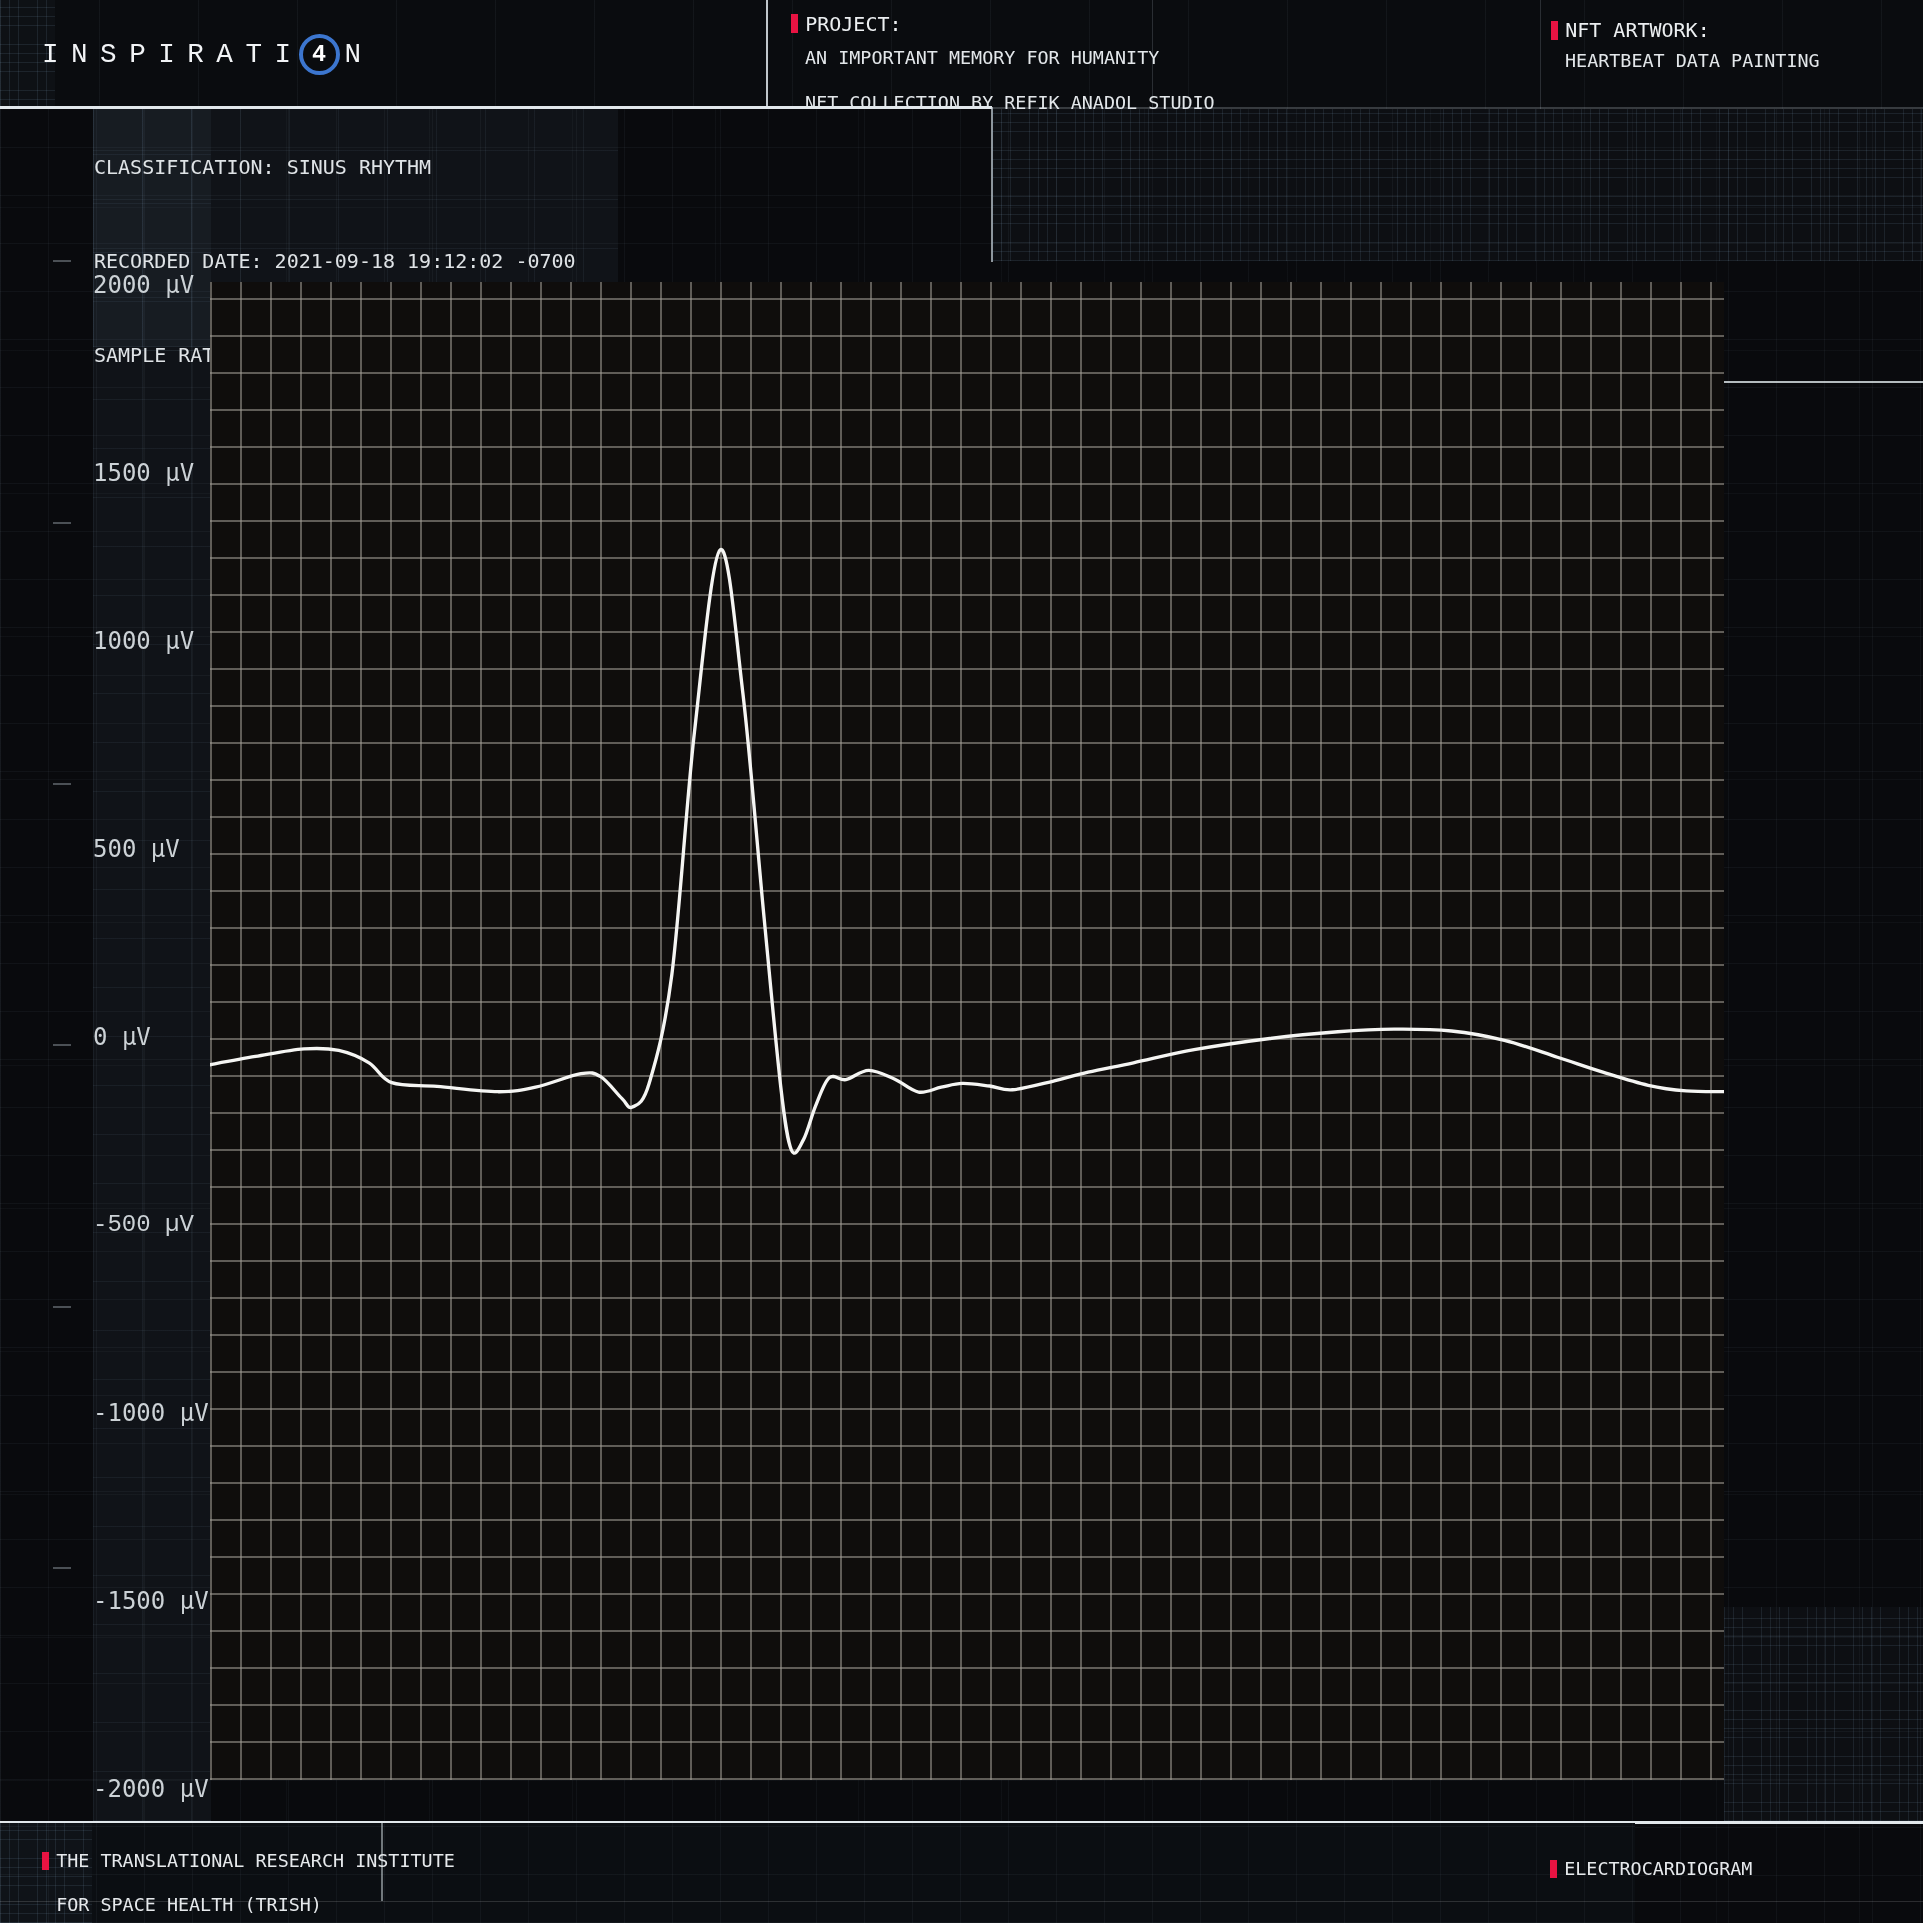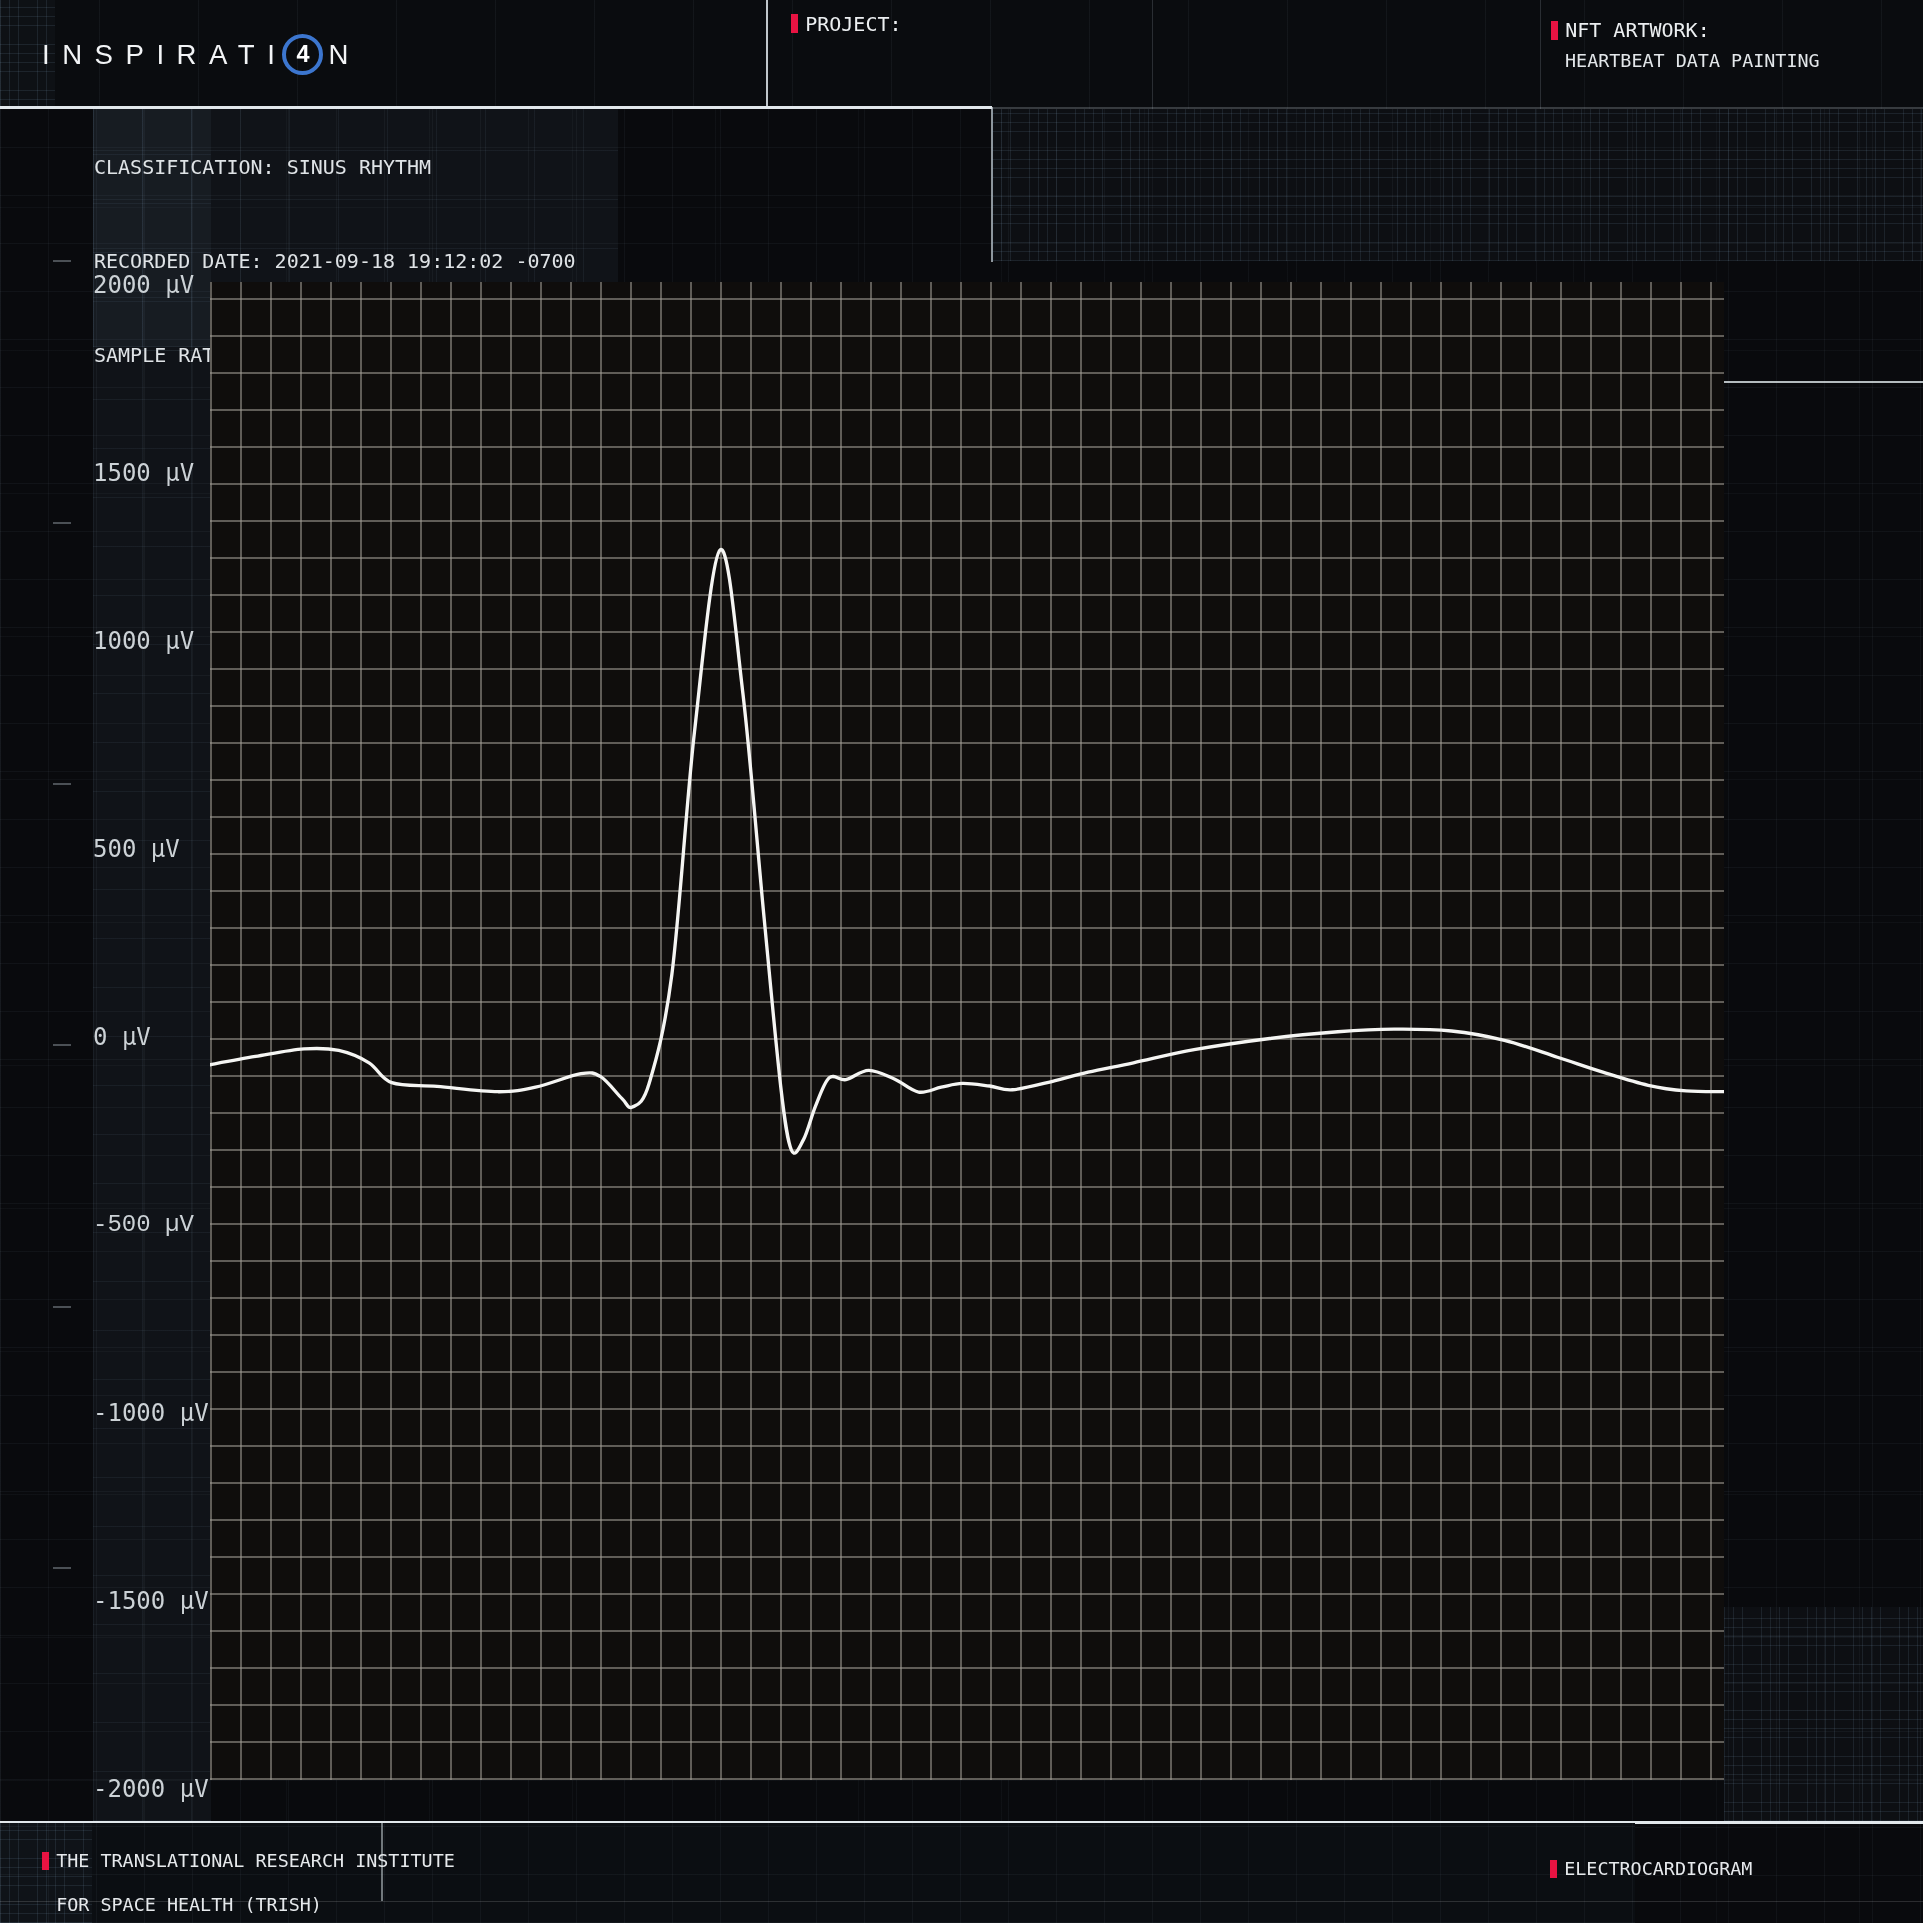--- a/index.html
+++ b/index.html
@@ -20,21 +20,21 @@
       repeating-linear-gradient(90deg, rgba(130,165,195,0.13) 0 0.8px, transparent 0.8px 9.2px),
       repeating-linear-gradient(0deg,  rgba(130,165,195,0.13) 0 0.8px, transparent 0.8px 9.2px);}
   .panel{background-color:rgba(165,200,230,0.05);
     background-image:
       repeating-linear-gradient(90deg, rgba(150,185,215,0.07) 0 0.8px, transparent 0.8px 49px),
       repeating-linear-gradient(0deg,  rgba(150,185,215,0.07) 0 0.8px, transparent 0.8px 49px);}
   
   .header{left:0;top:0;width:1924px;height:109px;background:#0a0c0f;
     background-image:repeating-linear-gradient(90deg, rgba(180,205,225,0.055) 0 0.8px, transparent 0.8px 99px);}
   .logo{left:42px;top:0;height:109px;display:flex;align-items:center;
-    font-family:Liberation Sans, sans-serif;font-size:27.6px;font-weight:500;
+    font-family:Liberation Mono, monospace;font-size:27.6px;font-weight:500;
     letter-spacing:12.5px;color:#f2f4f6;white-space:nowrap;}
   .logo-circle{display:inline-flex;align-items:center;justify-content:center;
     width:33px;height:33px;border:4.2px solid #3c76cf;border-radius:50%;
     font-size:23.4px;font-weight:700;letter-spacing:0;margin:0 5px 0 -5px;color:#ffffff;}
   .hline{background:#e2e8ec;}
   .red-bar{display:inline-block;width:6.7px;height:18.4px;background:#e81342;
     margin-right:7.5px;vertical-align:-2.5px;flex:0 0 auto;}
   .hdr-label{font-size:20px;color:#eceff1;white-space:nowrap;display:flex;align-items:center;}
   .hdr-lines{font-size:18.4px;line-height:22.5px;color:#e3e7ea;white-space:pre;margin:11px 0 0 14px;}
   
@@ -74,20 +74,22 @@
     </div>
     <div class="abs" style="left:766px;top:0;width:1.7px;height:109px;background:rgba(225,232,236,0.85);"></div>
     <div class="abs" style="left:1152px;top:0;width:0.8px;height:109px;background:rgba(190,205,215,0.18);"></div>
     <div class="abs" style="left:1540px;top:0;width:0.8px;height:109px;background:rgba(190,205,215,0.18);"></div>
 
     <div class="abs" style="left:791px;top:11.7px;">
       <div class="hdr-label">
         <span class="red-bar"></span>
         <span>PROJECT:</span>
       </div>
+      <div class="hdr-lines"><span>AN IMPORTANT MEMORY FOR HUMANITY</span><br>
+<span>NFT COLLECTION BY REFIK ANADOL STUDIO</span></div>
     </div>
 
     <div class="abs" style="left:1551px;top:18.4px;">
       <div class="hdr-label">
         <span class="red-bar"></span>
         <span>NFT ARTWORK:</span>
       </div>
       <div class="hdr-lines" style="margin-top:8px;">HEARTBEAT DATA PAINTING</div>
     </div>
   </div>

